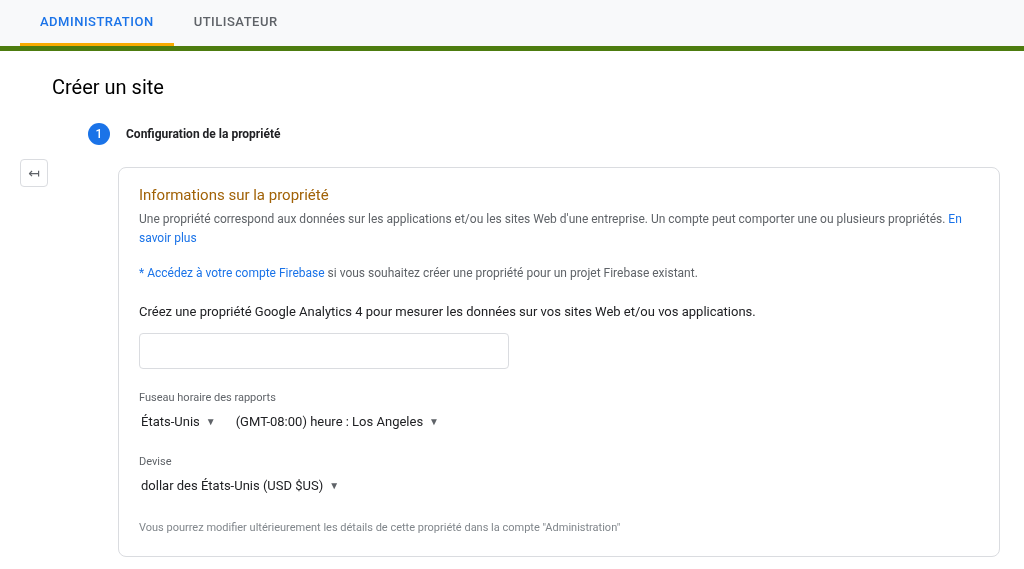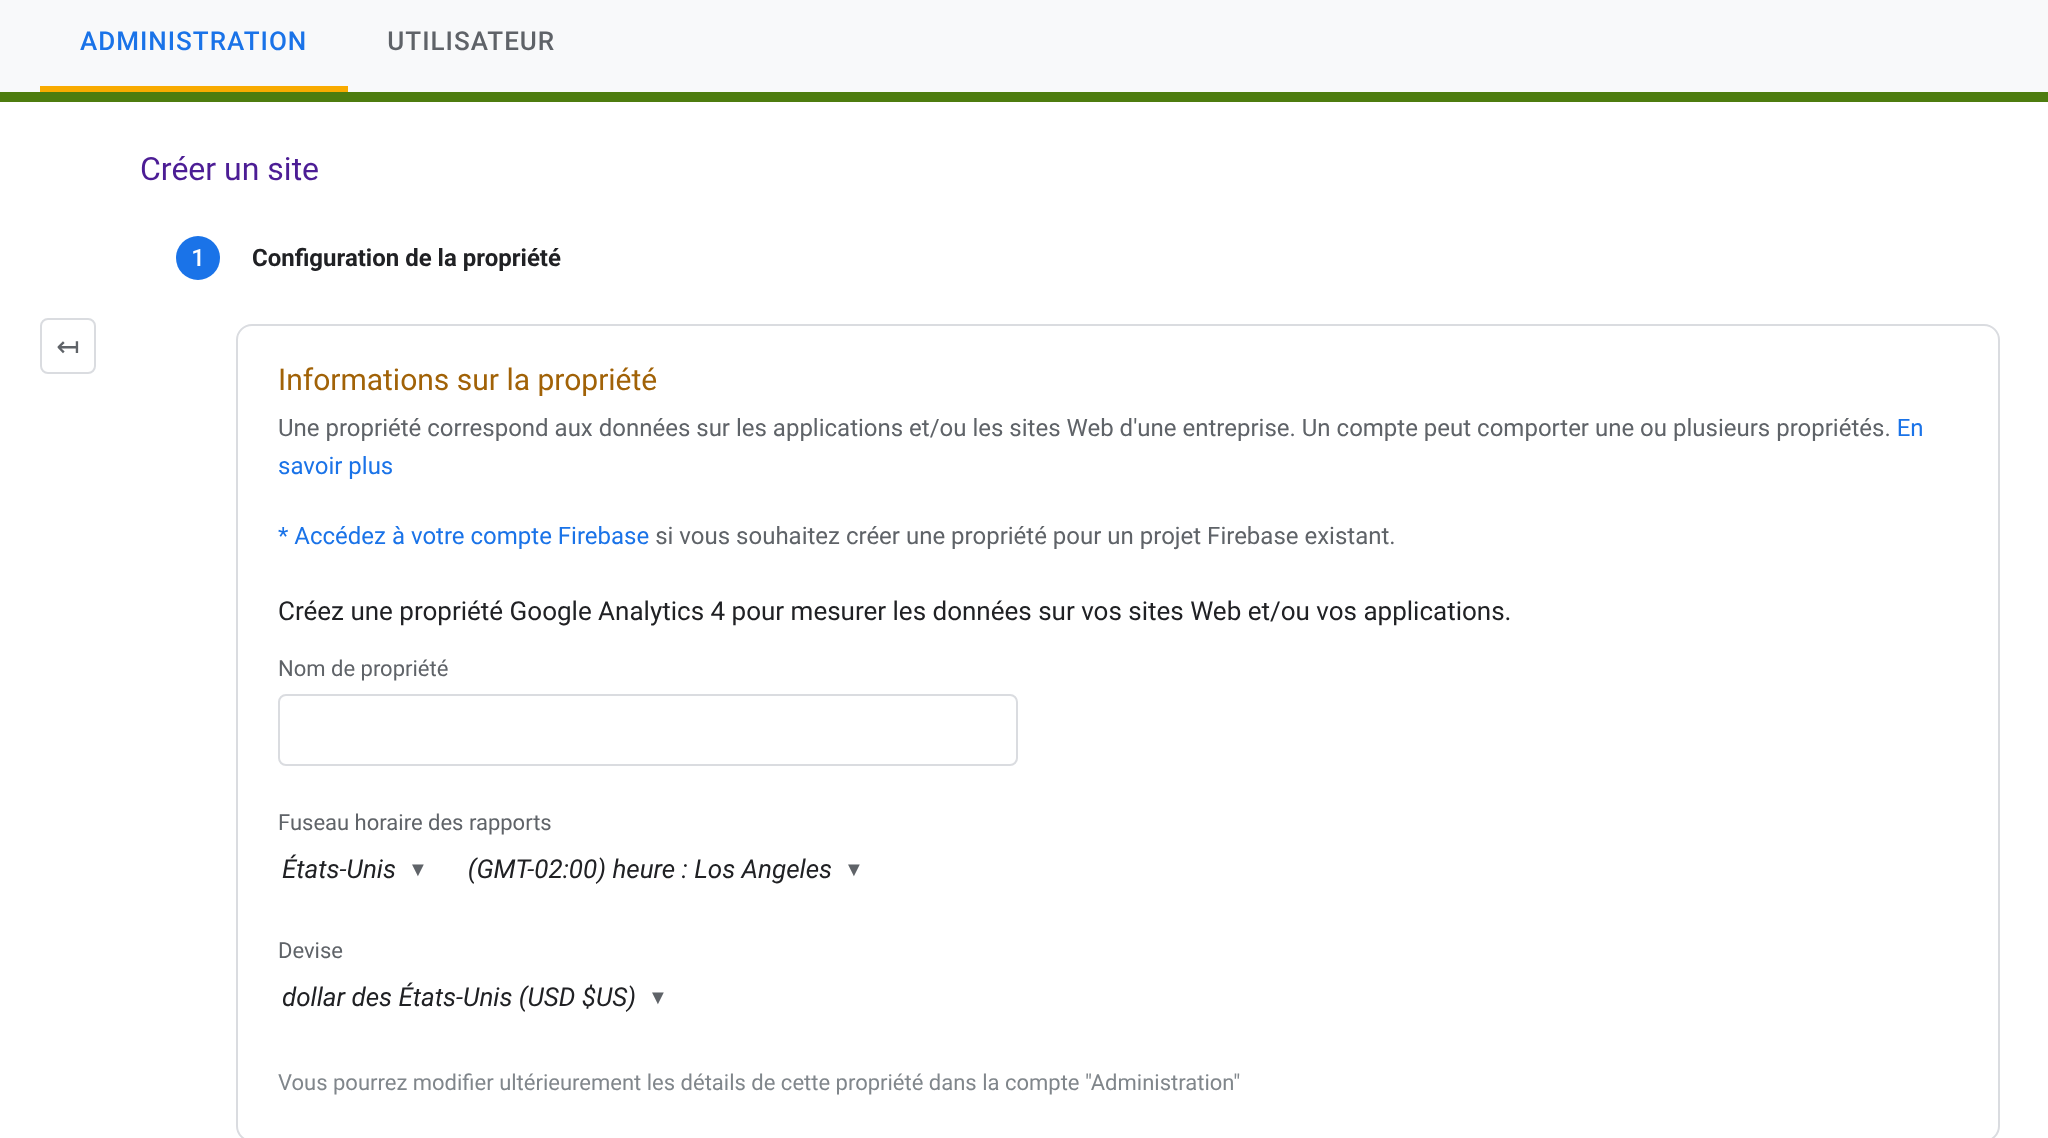--- a/index.html
+++ b/index.html
@@ -3,21 +3,21 @@
   <meta charset="utf-8">
   <style>
     * { margin: 0; padding: 0; box-sizing: border-box; font-family: Roboto, Arial, sans-serif; }
     body { background: #f1f3f4; color: #202124; font-size: 13px; width: 1024px; }
 
     .tabs-bar { display: flex; border-bottom: 5px solid #4d7c0f; background: #f8f9fa; padding: 0 20px; }
     .tab { padding: 14px 20px; font-size: 13px; font-weight: 500; letter-spacing: 0.5px; color: #5f6368; cursor: pointer; border-bottom: 3px solid transparent; }
     .tab.active { color: #1a73e8; border-bottom-color: #f9ab00; }
 
     .content-wrap { background: #fff; padding: 0 0 0 0; position: relative; min-height: 540px; }
-    .page-title { font-size: 16px; font-weight: 400; color: #4c1d95; padding: 24px 0 24px 70px; }
+    .page-title { font-size: 20px; font-weight: 400; color: #000000; padding: 24px 0 24px 52px; }
 
     .back-btn { position: absolute; left: 20px; top: 108px; width: 28px; height: 28px; background: #fff; border: 1px solid #dadce0; border-radius: 4px; display: flex; align-items: center; justify-content: center; cursor: pointer; font-size: 14px; color: #5f6368; }
 
     .step-header { display: flex; align-items: center; gap: 16px; padding: 0 0 12px 88px; }
     .step-num { width: 22px; height: 22px; background: #1a73e8; color: #fff; border-radius: 50%; display: flex; align-items: center; justify-content: center; font-size: 12px; font-weight: 500; }
     .step-title { font-size: 12px; font-weight: 700; color: #202124; }
 
     .card { margin: 10px 24px 0 118px; border: 1px solid #dadce0; border-radius: 8px; padding: 18px 20px 22px; background: #fff; }
     .card-title { font-size: 15px; font-weight: 400; color: #a16207; margin-bottom: 6px; }
     .card-desc { font-size: 12px; color: #5f6368; line-height: 1.6; }
@@ -25,21 +25,21 @@
     .firebase-line { margin-top: 18px; font-size: 12px; }
     .firebase-line .link { color: #1a73e8; }
     .firebase-rest { color: #5f6368; }
 
     .instruction { font-size: 13px; color: #202124; margin: 24px 0 14px; }
     .field-label { font-size: 11px; color: #5f6368; margin-bottom: 6px; display: block; }
     .text-input { width: 370px; height: 36px; border: 1px solid #dadce0; border-radius: 4px; padding: 0 10px; font-size: 13px; }
 
     .field-group { margin-top: 22px; }
     .select-row { display: flex; align-items: center; gap: 16px; margin-top: 6px; }
-    .select { display: inline-flex; align-items: center; gap: 6px; font-size: 13px; color: #202124; cursor: pointer; padding: 4px 2px; font-style: italic; }
+    .select { display: inline-flex; align-items: center; gap: 6px; font-size: 13px; color: #202124; cursor: pointer; padding: 4px 2px; }
     .select .arrow { color: #5f6368; font-size: 10px; }
 
     .note { font-size: 11px; color: #80868b; margin-top: 24px; }
   </style>
 </head>
 <body>
 
 <div class="tabs-bar">
   <div class="tab active">ADMINISTRATION</div>
   <div class="tab">UTILISATEUR</div>
@@ -64,32 +64,31 @@
       <span class="link">En savoir plus</span>
     </div>
     <div class="firebase-line">
       <span class="link">*</span>
       <span class="link">Accédez à votre compte Firebase</span>
       <span class="firebase-rest">si vous souhaitez créer une propriété pour un projet Firebase existant.</span>
     </div>
 
     <div class="instruction">Créez une propriété Google Analytics 4 pour mesurer les données sur vos sites Web et/ou vos applications.</div>
 
-    <label class="field-label">Nom de propriété</label>
     <input class="text-input" type="text" style="">
 
     <div class="field-group">
       <label class="field-label">Fuseau horaire des rapports</label>
       <div class="select-row">
         <div class="select">
           <span>États-Unis</span>
           <span class="arrow">▼</span>
         </div>
         <div class="select">
-          <span>(GMT-02:00) heure : Los Angeles</span>
+          <span>(GMT-08:00) heure : Los Angeles</span>
           <span class="arrow">▼</span>
         </div>
       </div>
     </div>
 
     <div class="field-group">
       <label class="field-label">Devise</label>
       <div class="select">
         <span>dollar des États-Unis (USD $US)</span>
         <span class="arrow">▼</span>

